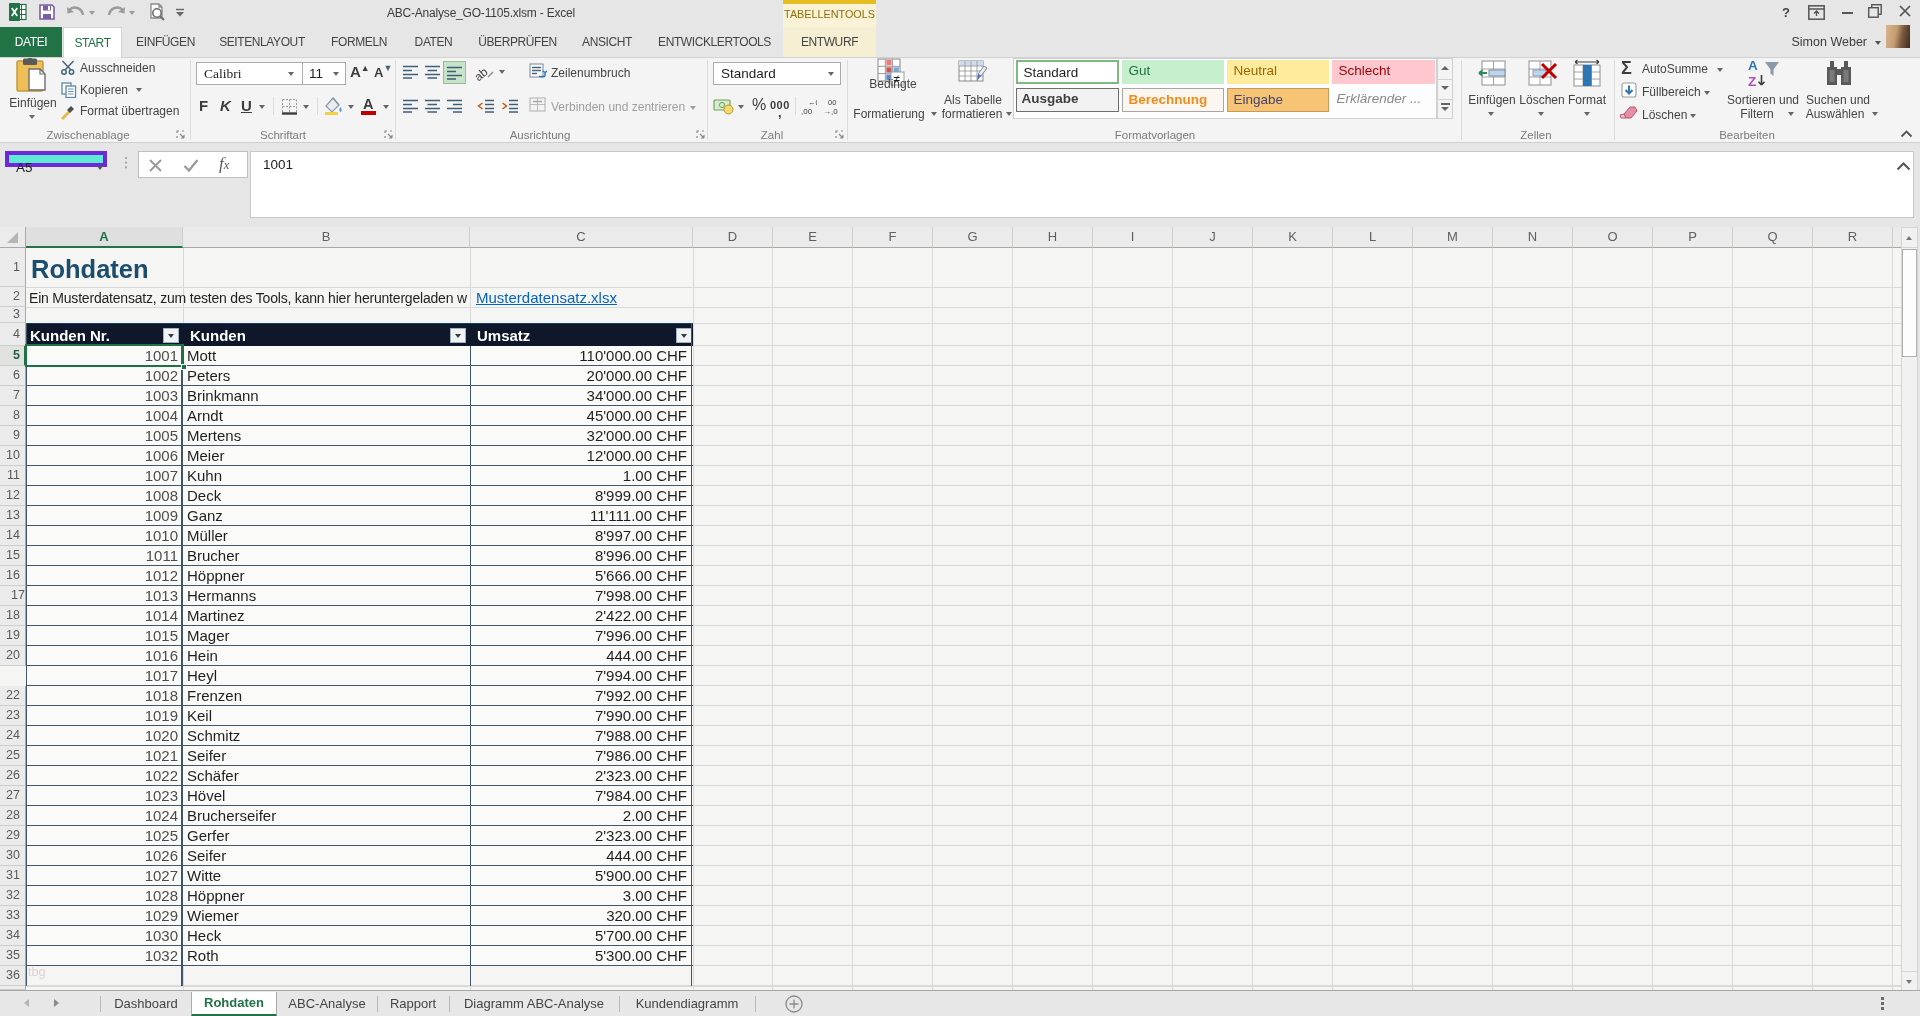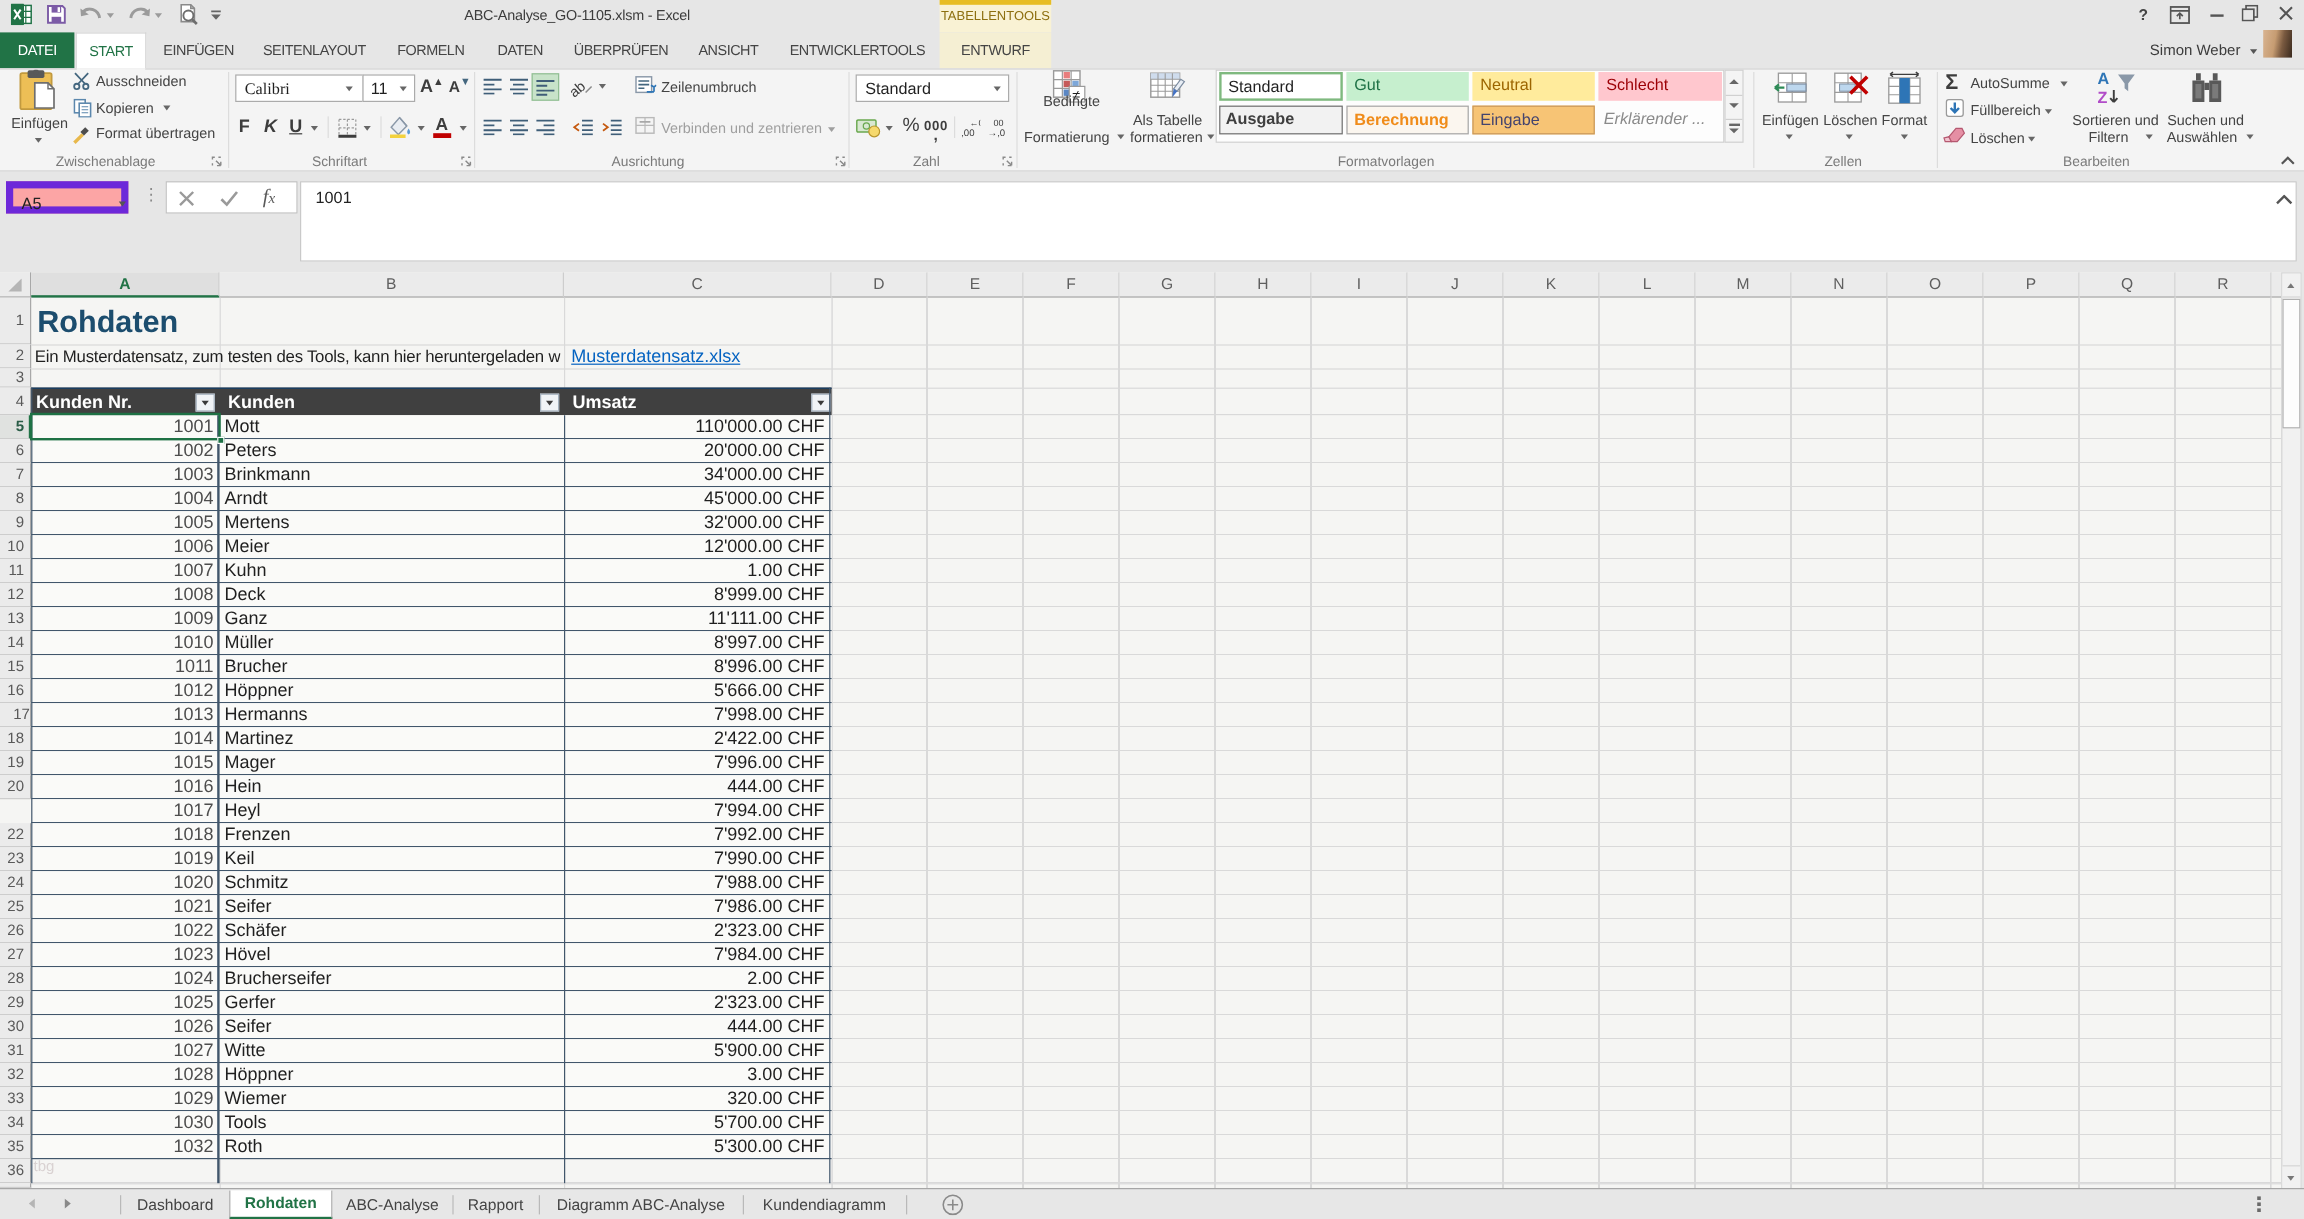--- a/index.html
+++ b/index.html
@@ -409,21 +409,21 @@
     </svg>
     <div class="rbtn-label" style="left:1796px; top:36px; width:84px;">Suchen und</div>
     <div class="rbtn-label" style="left:1796px; top:50px; width:78px;">Auswählen</div>
     <div class="dar" style="left:1872px; top:55px;"></div>
     <div class="glabel" style="left:1700px; width:94px;">Bearbeiten</div>
     <svg class="abs" style="left:1900px; top:73px;" width="13" height="8" viewBox="0 0 13 8">
       <path d="M1.5 6.5 L6.5 1.5 L11.5 6.5" fill="none" stroke="#555" stroke-width="1.8"></path>
     </svg>
   </div>
   <div id="fbar">
-    <div class="abs" style="left:5px; top:8px; width:102px; height:27px; background:#fca5a5; border:6px solid #6d28d9;">
+    <div class="abs" style="left:5px; top:8px; width:102px; height:16px; background:#5eead4; border:4px solid #6d28d9;">
       <div class="tx" style="left:7px; top:5px; font-size:13.5px; color:#222;">A5</div>
       <div class="dar" style="left:88px; top:11px; border-top-color:#555;"></div>
     </div>
     <div class="tx" style="left:119px; top:11px; font-size:14px; color:#8a8a8a;">⋮</div>
     <div class="abs" style="left:138px; top:8px; width:110px; height:27px; background:#fff; border:1px solid #c0c0c0;">
       <svg class="abs" style="left:9px; top:6px;" width="15" height="15" viewBox="0 0 15 15">
           <path d="M2 2 L13 13 M13 2 L2 13" stroke="#9a9a9a" stroke-width="2"></path>
         </svg>
       <svg class="abs" style="left:44px; top:6px;" width="16" height="15" viewBox="0 0 16 15">
           <path d="M1.5 8 L6 12.5 L14.5 2" fill="none" stroke="#9a9a9a" stroke-width="2.2"></path>
@@ -512,21 +512,21 @@
     <div class="ghline" style="top:79.5px; width:1875px;"></div>
     <div class="ghline" style="top:95.5px; width:1875px;"></div>
     <div class="ghline" style="top:118px; width:1875px;"></div>
     <div class="ghline" style="top:758.5px; width:1875px;"></div>
 
     <div class="tx" style="left:31px; top:27.5px; font-size:25.5px; font-weight:bold; color:#1c4d6e;">Rohdaten</div>
     <div class="abs" style="left:29px; top:61.5px; width:438px; height:18px; overflow:hidden;"><span style="font-size:14px; letter-spacing:-0.2px; color:#1f1f1f; white-space:nowrap;">Ein Musterdatensatz, zum testen des Tools, kann hier heruntergeladen w</span></div>
     <div class="tx" style="left:476px; top:61.5px; font-size:15px; color:#0563c1; text-decoration:underline;">Musterdatensatz.xlsx</div>
 
     <div id="xtable">
-      <div style="position:relative; width:667px; height:22.5px; background:#404040; border-top:1px solid #123d68;">
+      <div style="position:relative; width:667px; height:22.5px; background:#0f172a; border-top:1px solid #123d68;">
         <div class="tx" style="left:4px; top:3px; font-size:15px; font-weight:bold; color:#fff;">Kunden Nr.</div>
         <div class="tx" style="left:164px; top:3px; font-size:15px; font-weight:bold; color:#fff;">Kunden</div>
         <div class="tx" style="left:451px; top:3px; font-size:15px; font-weight:bold; color:#fff;">Umsatz</div>
         <div class="fbtn" style="left:137px;"></div>
         <div class="fbtn" style="left:424px;"></div>
         <div class="fbtn" style="left:650px;"></div>
       </div>
       <div class="trows">
         <div class="trow">
             <div class="ca">1001</div>
@@ -668,21 +668,21 @@
             <div class="cb">Höppner</div>
             <div class="cc">3.00 CHF</div>
           </div>
         <div class="trow">
             <div class="ca">1029</div>
             <div class="cb">Wiemer</div>
             <div class="cc">320.00 CHF</div>
           </div>
         <div class="trow">
             <div class="ca">1030</div>
-            <div class="cb">Tools</div>
+            <div class="cb">Heck</div>
             <div class="cc">5'700.00 CHF</div>
           </div>
         <div class="trow">
             <div class="ca">1032</div>
             <div class="cb">Roth</div>
             <div class="cc">5'300.00 CHF</div>
           </div>
       </div>
 
       <div class="abs" style="left:0; top:0; width:1px; height:662.5px; background:#41566b;"></div>

